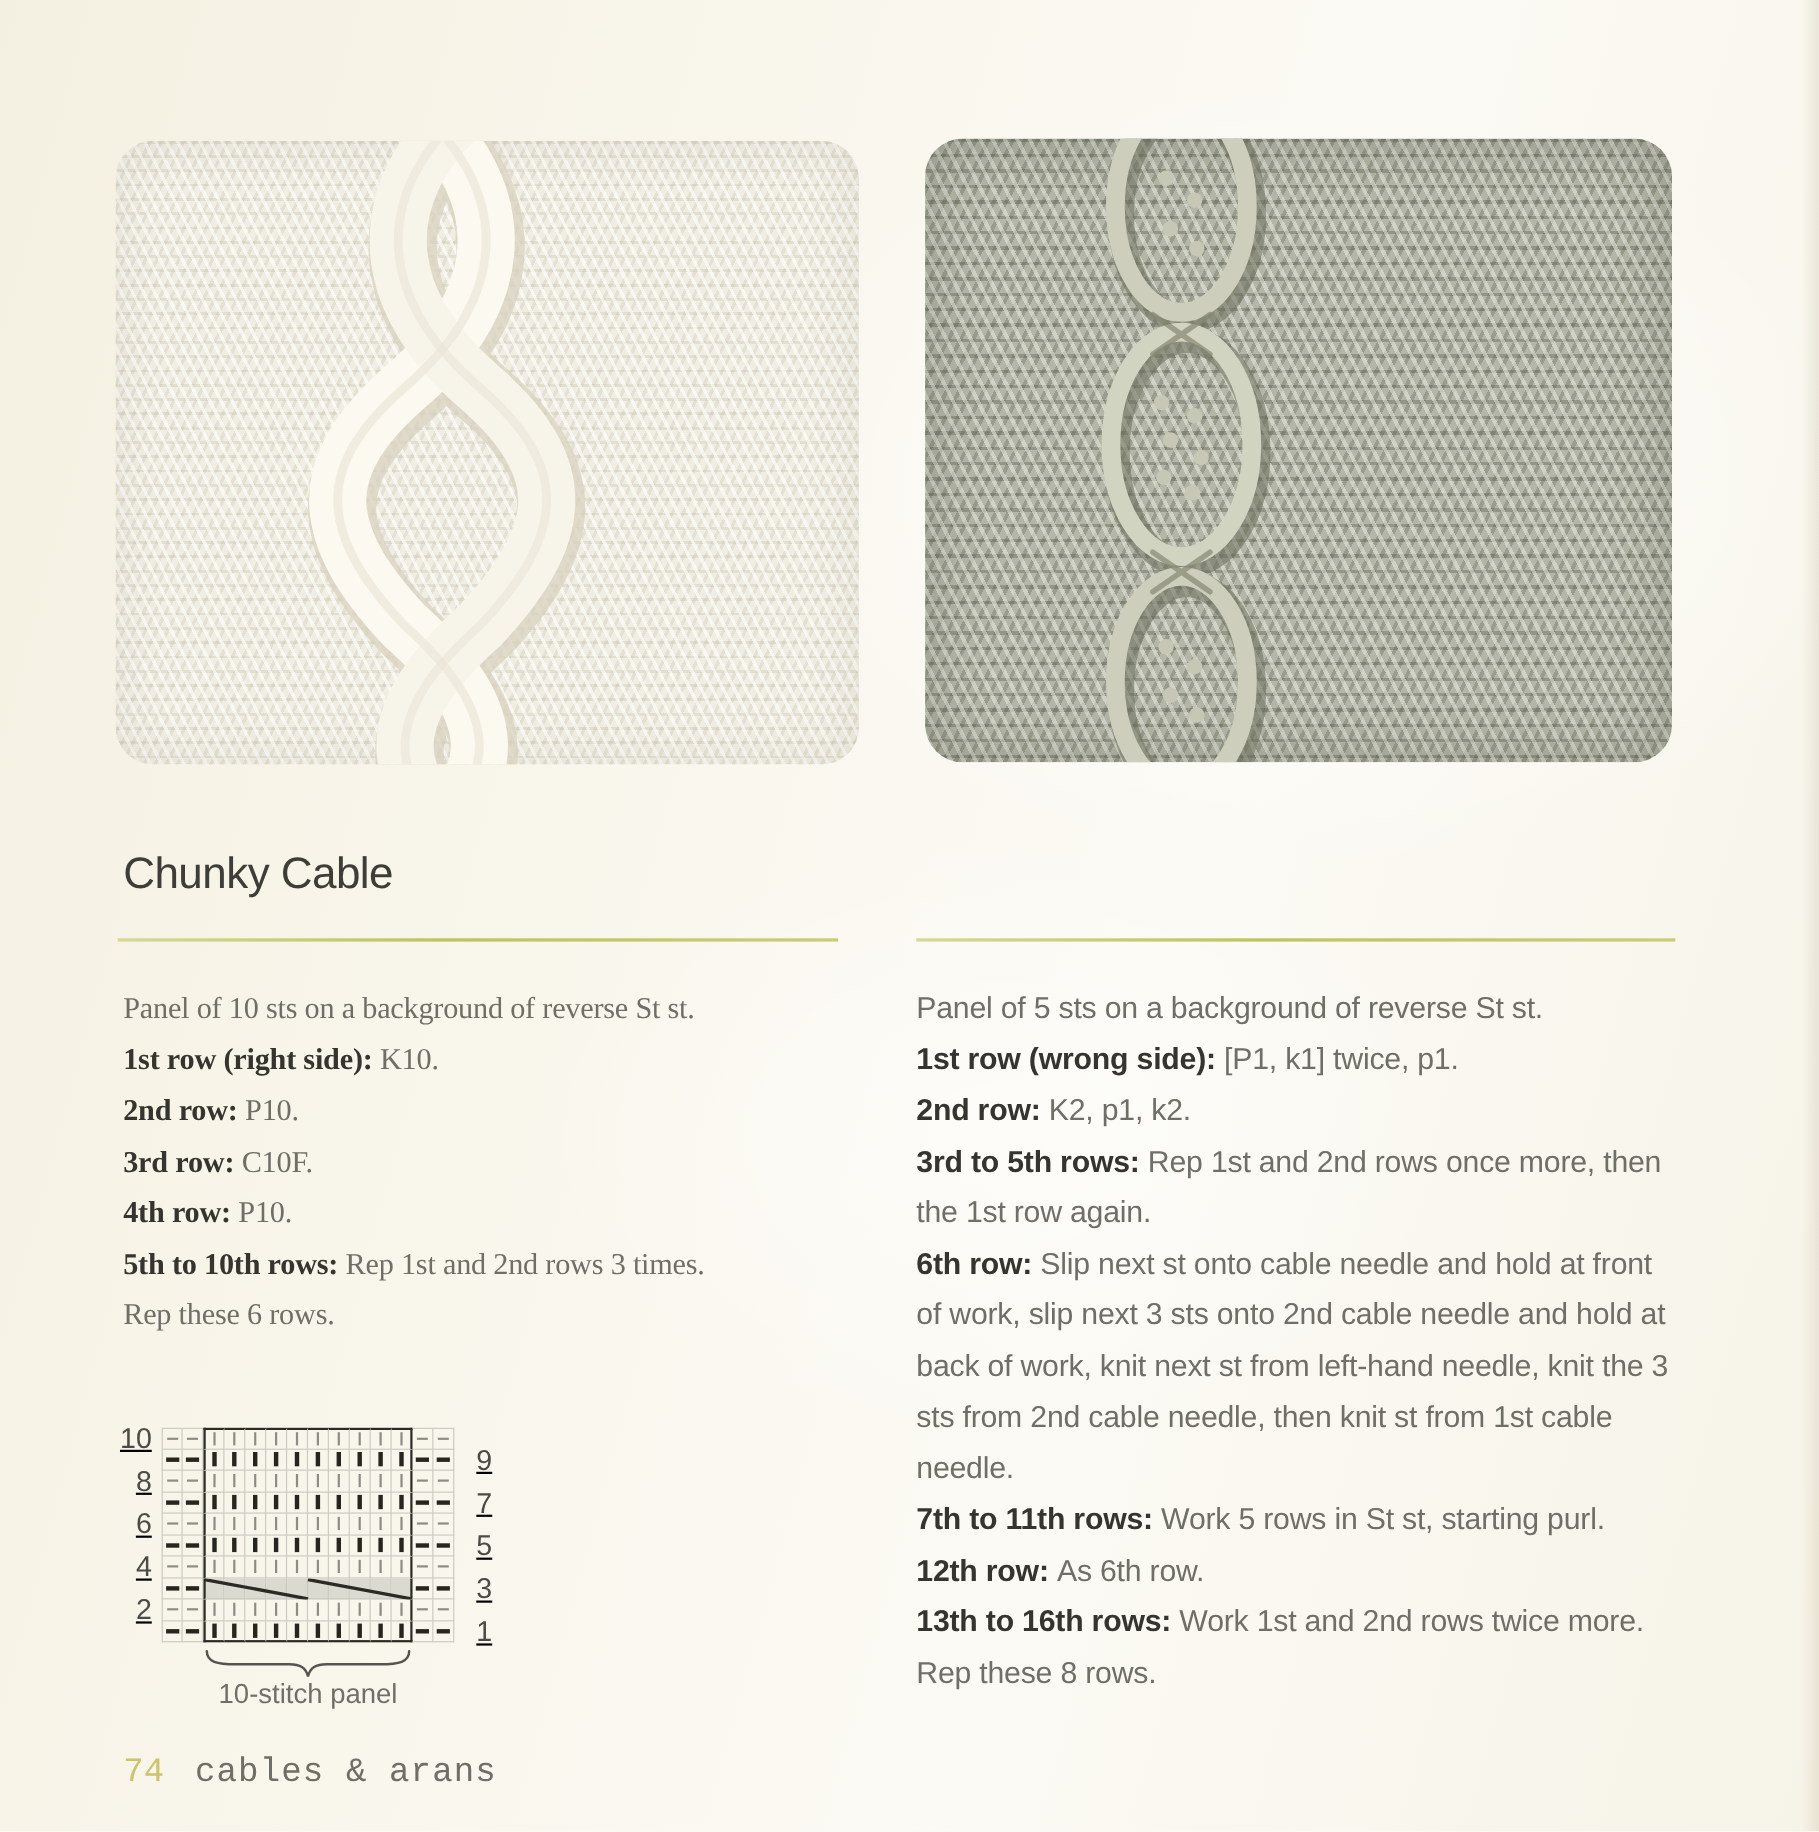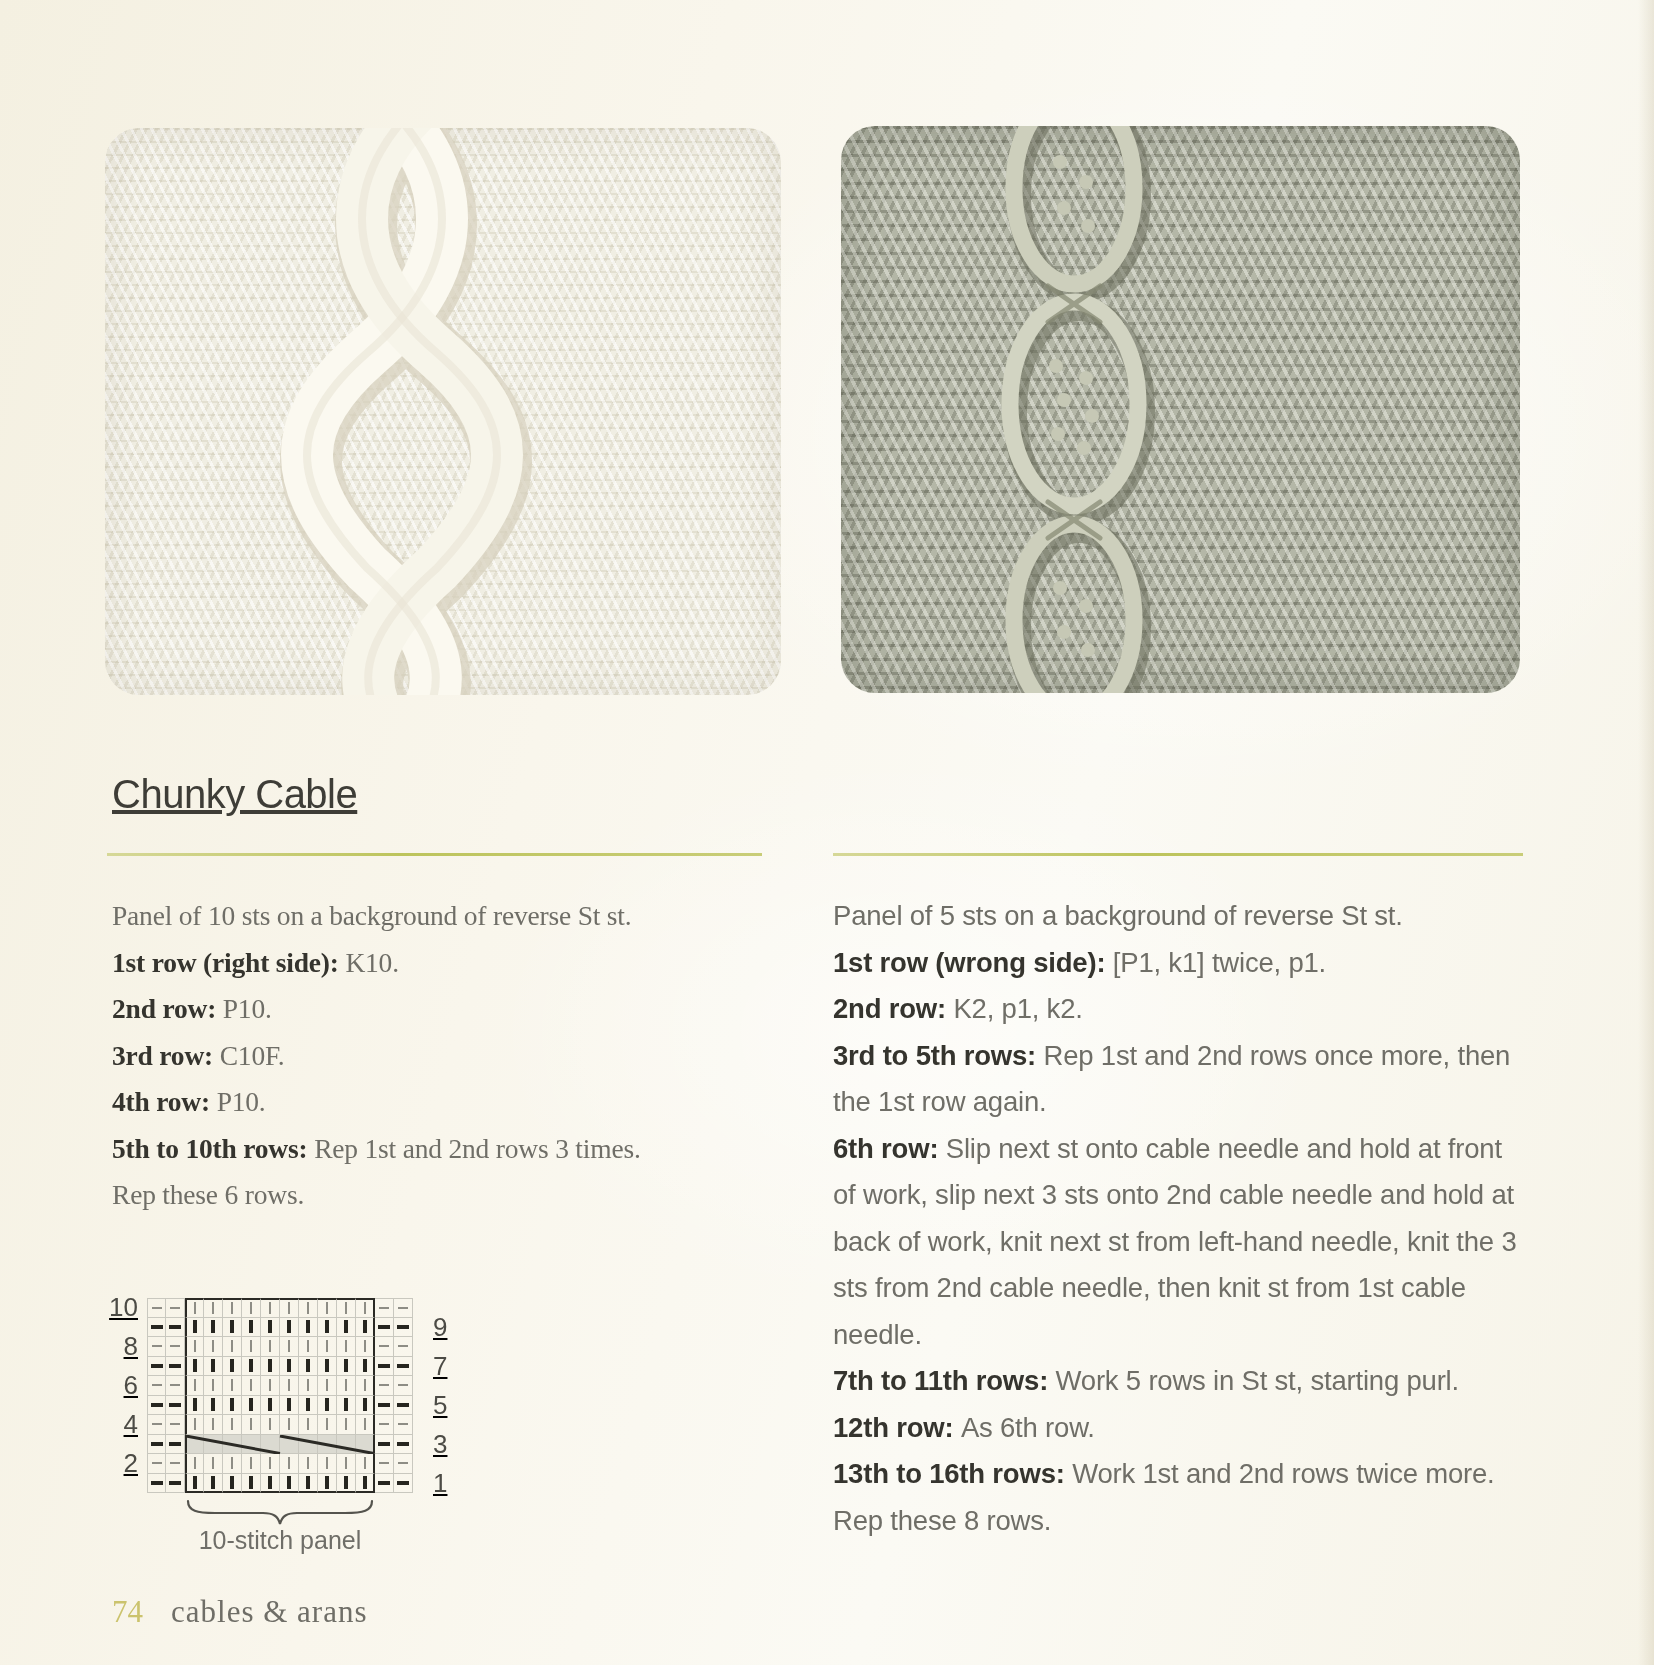--- a/index.html
+++ b/index.html
@@ -34,21 +34,21 @@
       repeating-linear-gradient(117deg, rgba(60,62,48,.22) 0 3.5px, rgba(0,0,0,0) 3.5px 10px),
       repeating-linear-gradient(180deg, rgba(70,72,58,.30) 0 3px, rgba(0,0,0,0) 3px 14px);
     box-shadow:inset 0 0 56px rgba(55,58,44,.28);
   }
   .cable-svg{position:absolute;top:0;height:100%;}
   .cableL{left:44%;transform:translateX(-50%);width:260px;}
   .cableR{left:35%;transform:translateX(-50%);width:230px;}
 
   
   .title{position:absolute;margin:0;font-weight:400;font-size:40px;letter-spacing:-0.5px;color:#3e3d37;line-height:1.1;}
-  .titleL{left:112px;top:772px;text-decoration:underline;}
+  .titleL{left:112px;top:772px;}
   .titleR{left:833px;top:772px;}
   .rule{position:absolute;height:3px;background:linear-gradient(90deg,#d6d897,#bdc45c 45%,#c9cd78);}
   .ruleL{left:107px;top:853px;width:655px;}
   .ruleR{left:833px;top:853px;width:690px;}
 
   
   .col{position:absolute;top:893px;font-size:27.5px;line-height:46.5px;color:#6f6e67;letter-spacing:-0.2px;}
   .colL{left:112px;width:655px;font-family:Liberation Serif, serif;}
   .colR{left:833px;width:692px;}
   .col p{margin:0;}
@@ -73,21 +73,21 @@
   .bold.dash::after{width:12px;height:4px;background:#26251f;}
   .bar::after{content:"";width:2px;height:12px;background:#8e8d85;}
   .bold.bar::after{width:4px;height:13px;background:#26251f;}
   .shade{background:#dbdad1;}
   .cable-overlay{position:absolute;left:78px;top:136.5px;width:190px;height:19.5px;pointer-events:none;}
   .chart-brace{position:absolute;left:78px;top:200px;}
   .chart-caption{position:absolute;left:38px;top:228px;width:270px;text-align:center;font-size:25px;color:#6f6e68;}
 
   
   .footer{position:absolute;left:112px;top:1594px;display:flex;align-items:baseline;gap:28px;
-    font-family:Liberation Serif, serif;font-size:31px;}
+    font-family:Liberation Mono, monospace;font-size:31px;}
   .pnum{color:#cbc36d;}
   .section{color:#6f6e67;letter-spacing:1px;}
 </style>
 </head>
 <body>
 
 <div class="page">
 
   <div class="photo photoL">
     <svg class="cable-svg cableL" viewBox="0 0 260 567" preserveAspectRatio="none">

